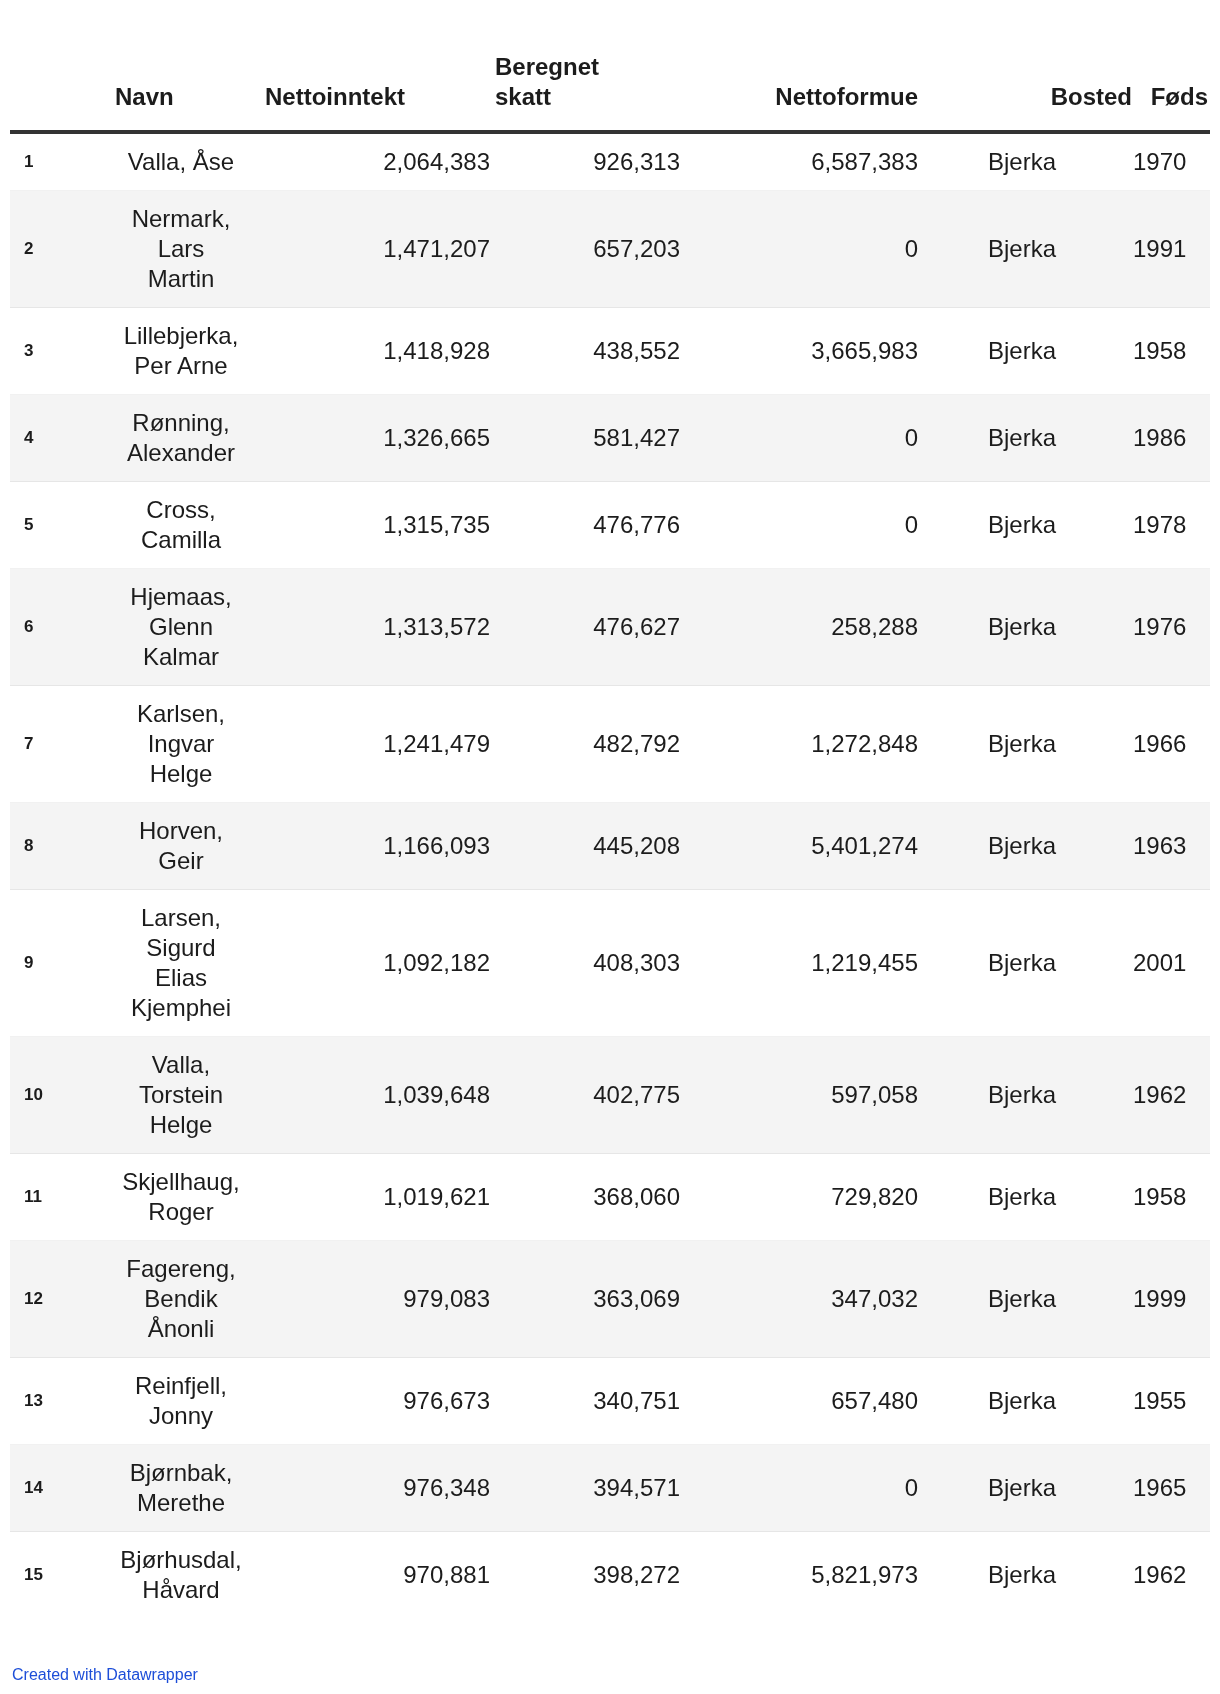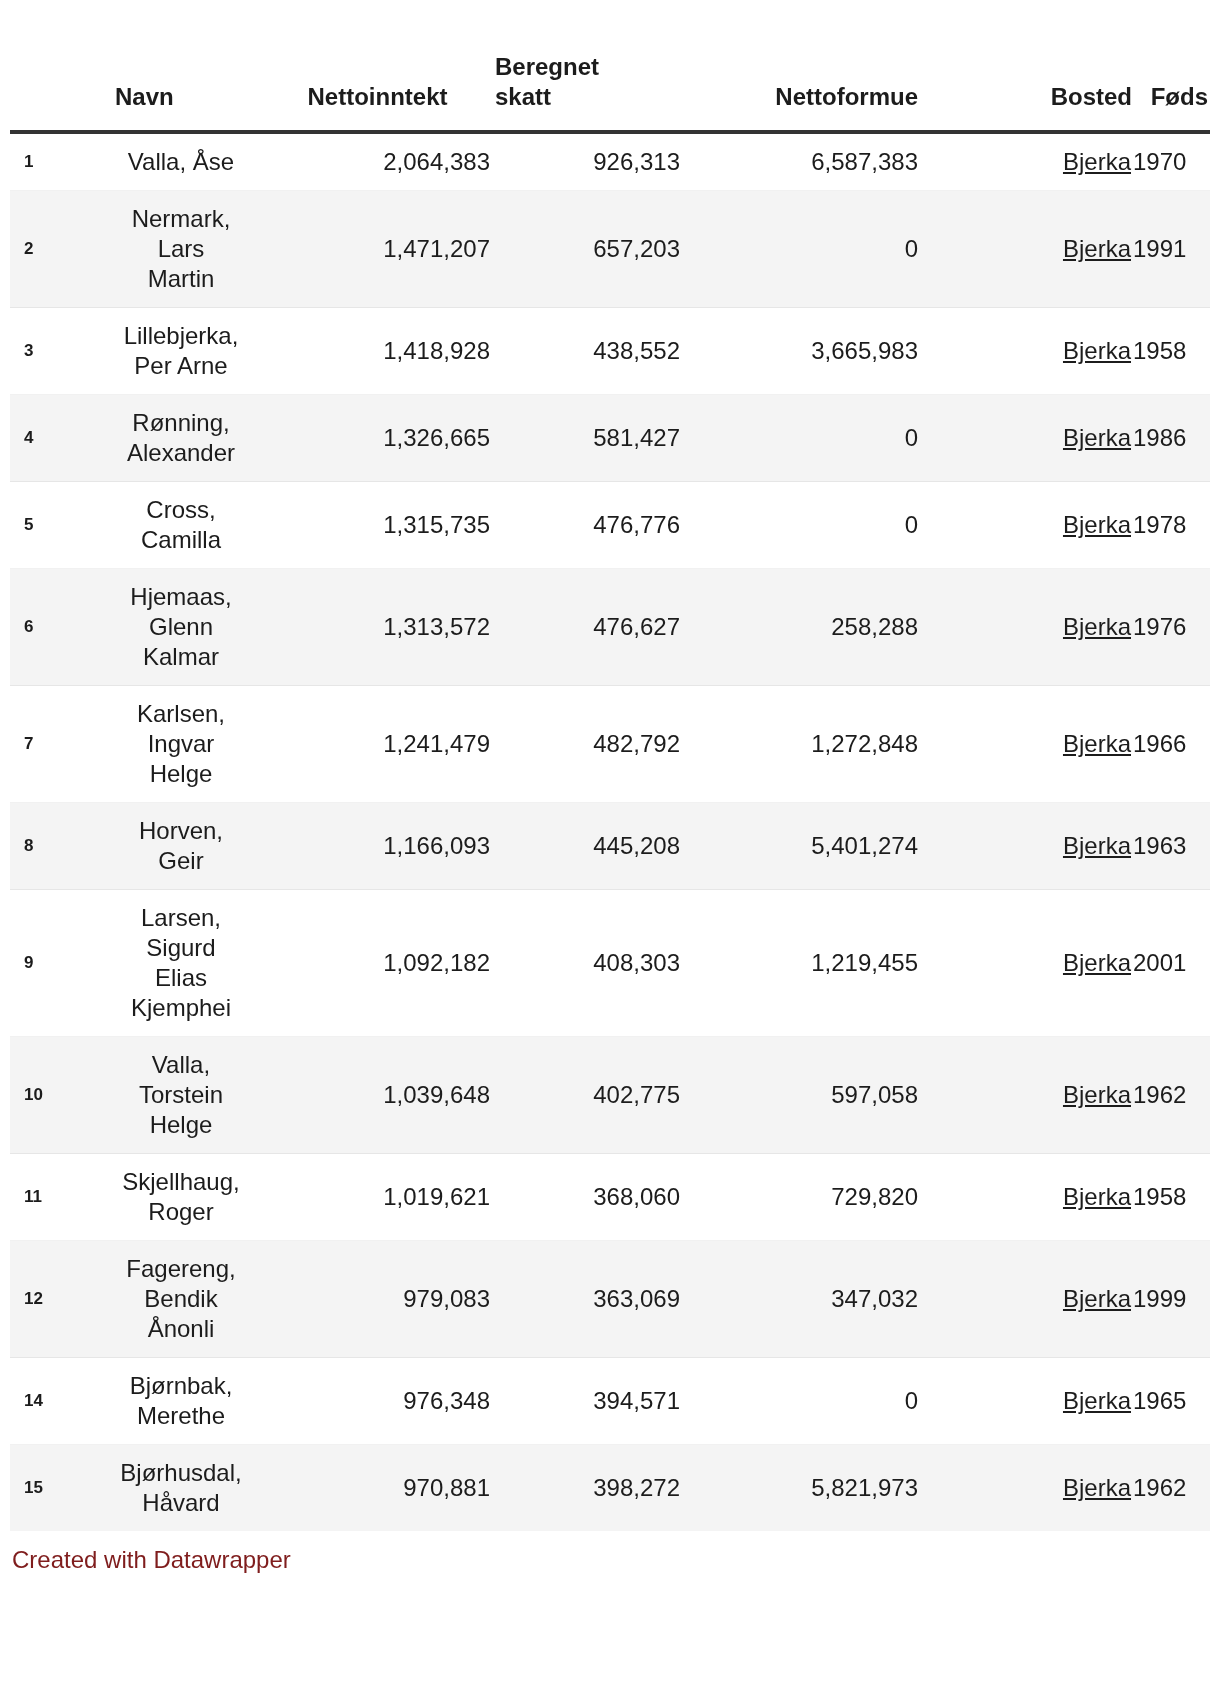--- a/index.html
+++ b/index.html
@@ -35,21 +35,21 @@
     font-weight: bold;
     line-height: 30px;
     vertical-align: bottom;
     padding: 52px 0 18px 0;
     border-bottom: 4px solid #333333;
     white-space: pre-line;
     color: #1c1c1c;
   }
   th.h-num  { }
   th.h-name { text-align: left;  padding-left: 10px; }
-  th.h-inc  { text-align: center; padding-right: 5px; }
+  th.h-inc  { text-align: left; padding-right: 5px; }
   th.h-tax  { text-align: left; padding-right: 5px; }
   th.h-wea  { text-align: right; padding-right: 7px; }
   th.h-bos  { text-align: right;  padding-left: 63px; }
   th.h-yr   { text-align: right; padding-right: 2px; }
 
   tbody td {
     font-size: 24px;
     line-height: 30px;
     vertical-align: middle;
     padding-top: 13px;
@@ -58,29 +58,29 @@
   }
   tbody tr { border-top: 1px solid rgba(0,0,0,0.055); }
   tbody tr:first-child { border-top: none; }
   tbody tr:nth-child(even) { background: #f4f4f4; }
 
   td.c-num  { font-size: 17px; font-weight: bold; text-align: left; padding-left: 14px; }
   td.c-name { text-align: center; padding-left: 10px; padding-right: 18px; white-space: pre-line; }
   td.c-inc  { text-align: right; padding-right: 5px; }
   td.c-tax  { text-align: right; padding-right: 5px; }
   td.c-wea  { text-align: right; padding-right: 7px; }
-  td.c-bos  { text-align: right;  padding-left: 63px; text-decoration: underline; }
+  td.c-bos  { text-align: left;  padding-left: 63px; }
   td.c-yr   { text-align: left; padding-right: 2px; }
 
   .footer {
-    margin-top: 16px;
+    margin-top: 44px;
     padding-left: 2px;
-    font-size: 24px;
+    font-size: 16px;
     line-height: 26px;
-    color: #7f1d1d;
+    color: #1d4ed8;
   }
 </style>
 </head>
 <body>
 
 <div class="page">
 
   <table class="dw-table">
     <colgroup>
       <col class="c-num">
@@ -224,20 +224,30 @@
           <td class="c-name">Fagereng,
 Bendik
 Ånonli</td>
           <td class="c-inc">979,083</td>
           <td class="c-tax">363,069</td>
           <td class="c-wea">347,032</td>
           <td class="c-bos">Bjerka</td>
           <td class="c-yr">1999</td>
         </tr>
         <tr>
+          <td class="c-num">13</td>
+          <td class="c-name">Reinfjell,
+Jonny</td>
+          <td class="c-inc">976,673</td>
+          <td class="c-tax">340,751</td>
+          <td class="c-wea">657,480</td>
+          <td class="c-bos">Bjerka</td>
+          <td class="c-yr">1955</td>
+        </tr>
+        <tr>
           <td class="c-num">14</td>
           <td class="c-name">Bjørnbak,
 Merethe</td>
           <td class="c-inc">976,348</td>
           <td class="c-tax">394,571</td>
           <td class="c-wea">0</td>
           <td class="c-bos">Bjerka</td>
           <td class="c-yr">1965</td>
         </tr>
         <tr>

